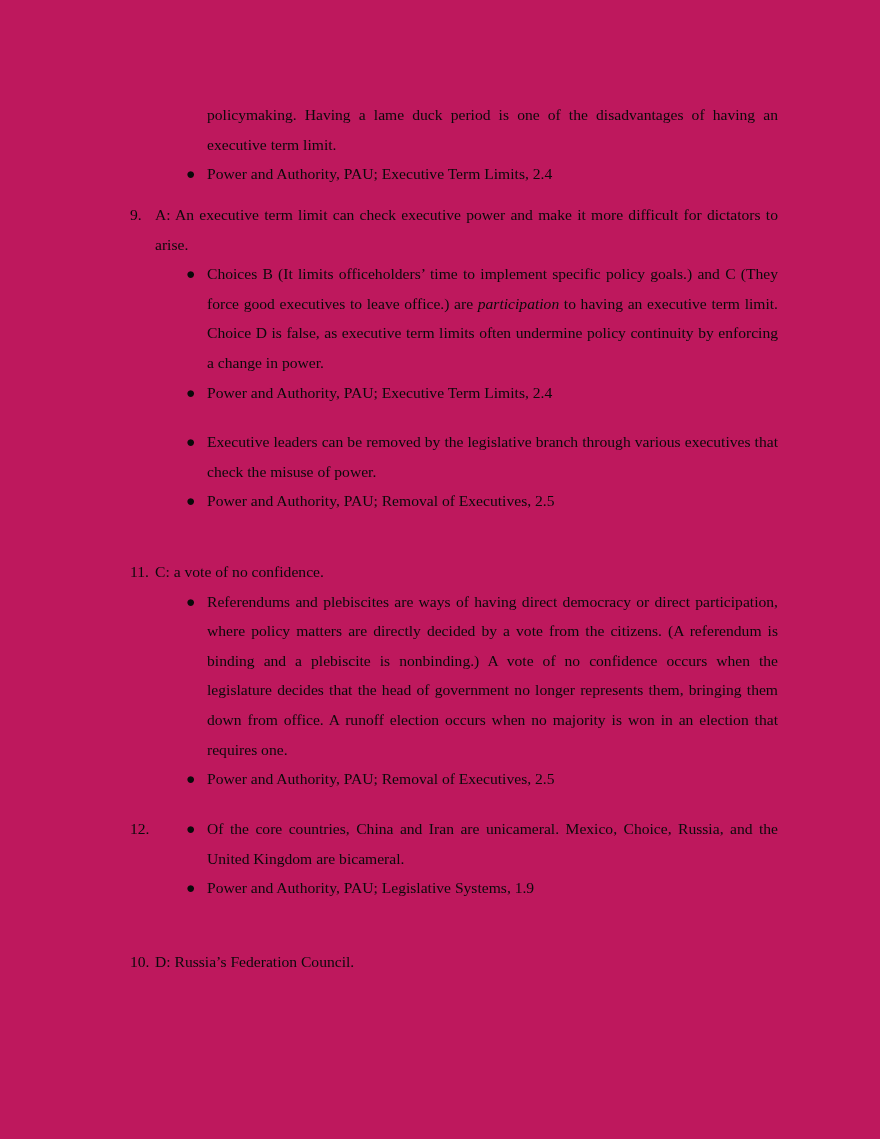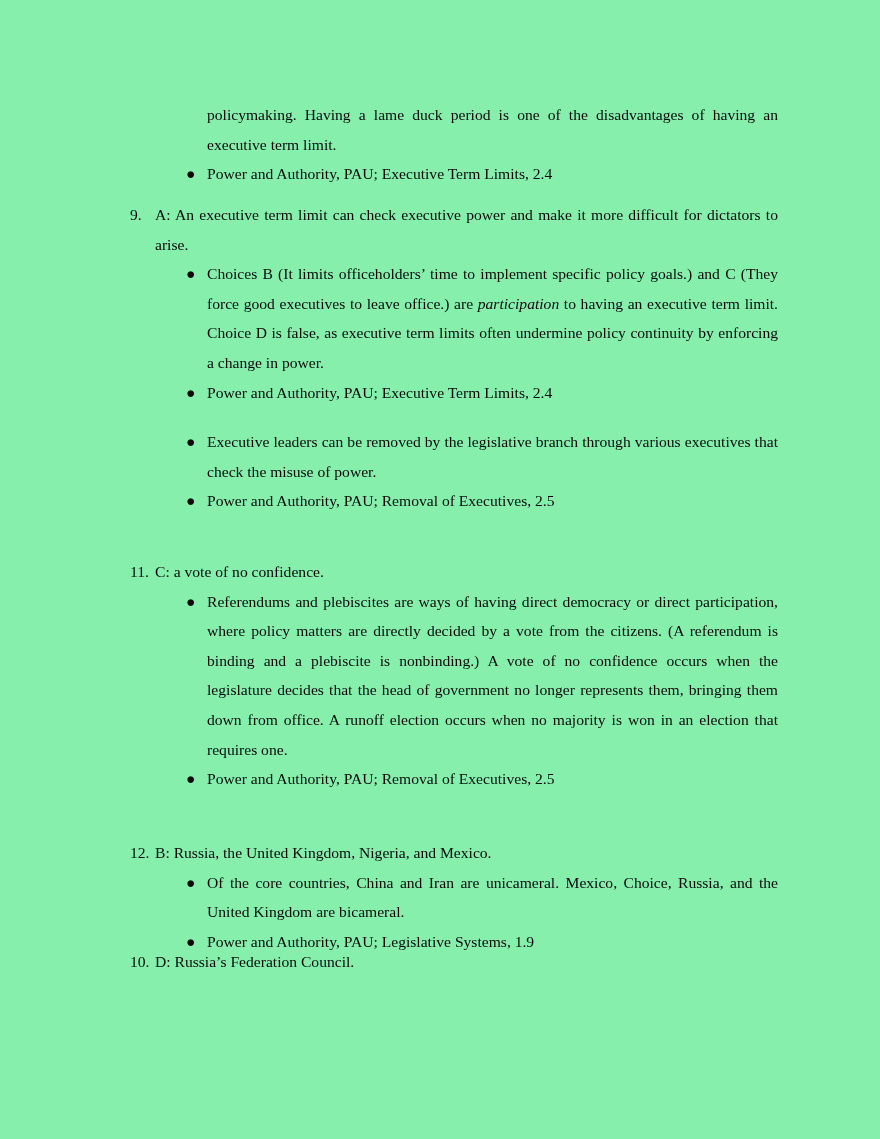--- a/index.html
+++ b/index.html
@@ -4,21 +4,21 @@
 <style>
   html, body {
     margin: 0;
     padding: 0;
     background: #ffffff;
   }
   .page {
     position: relative;
     width: 880px;
     height: 1139px;
-    background: #86efac;
+    background: #be185d;
     overflow: hidden;
     font-family: "Liberation Serif", "DejaVu Serif", serif;
     color: #0a0a0a;
   }
   .content {
     position: absolute;
     left: 0;
     top: 0;
     width: 880px;
   }
@@ -131,24 +131,23 @@
           <span class="bullet-dot">●</span>
           <span class="bullet-text">Referendums and plebiscites are ways of having direct democracy or direct participation, where policy matters are directly decided by a vote from the citizens. (A referendum is binding and a plebiscite is nonbinding.) A vote of no confidence occurs when the legislature decides that the head of government no longer represents them, bringing them down from office. A runoff election occurs when no majority is won in an election that requires one.</span>
         </li>
         <li class="bullet nojust">
           <span class="bullet-dot">●</span>
           <span class="bullet-text">Power and Authority, PAU; Removal of Executives, 2.5</span>
         </li>
       </ul>
     </div>
 
-    <div class="qblock" style="top:814px;margin-top:24px;">
+    <div class="qblock" style="top:814px;">
       <div class="qline nojust">
         <span class="qnum">12.</span>
-        <span>B: Russia, the United Kingdom, Nigeria, and Mexico.</span>
       </div>
       <ul class="bullets">
         <li class="bullet">
           <span class="bullet-dot">●</span>
           <span class="bullet-text">Of the core countries, China and Iran are unicameral. Mexico, Choice, Russia, and the United Kingdom are bicameral.</span>
         </li>
         <li class="bullet nojust">
           <span class="bullet-dot">●</span>
           <span class="bullet-text">Power and Authority, PAU; Legislative Systems, 1.9</span>
         </li>

